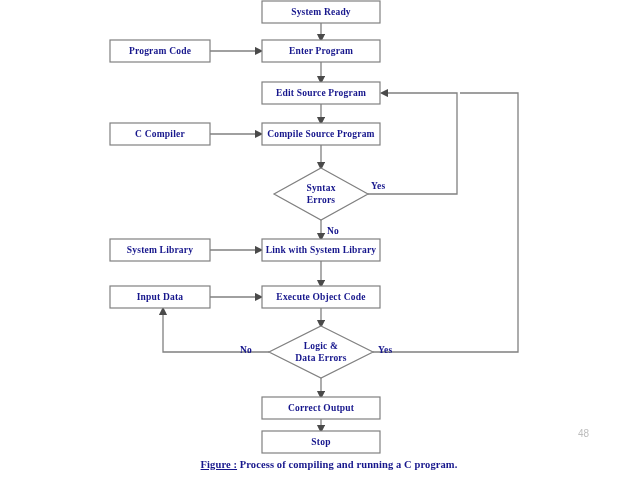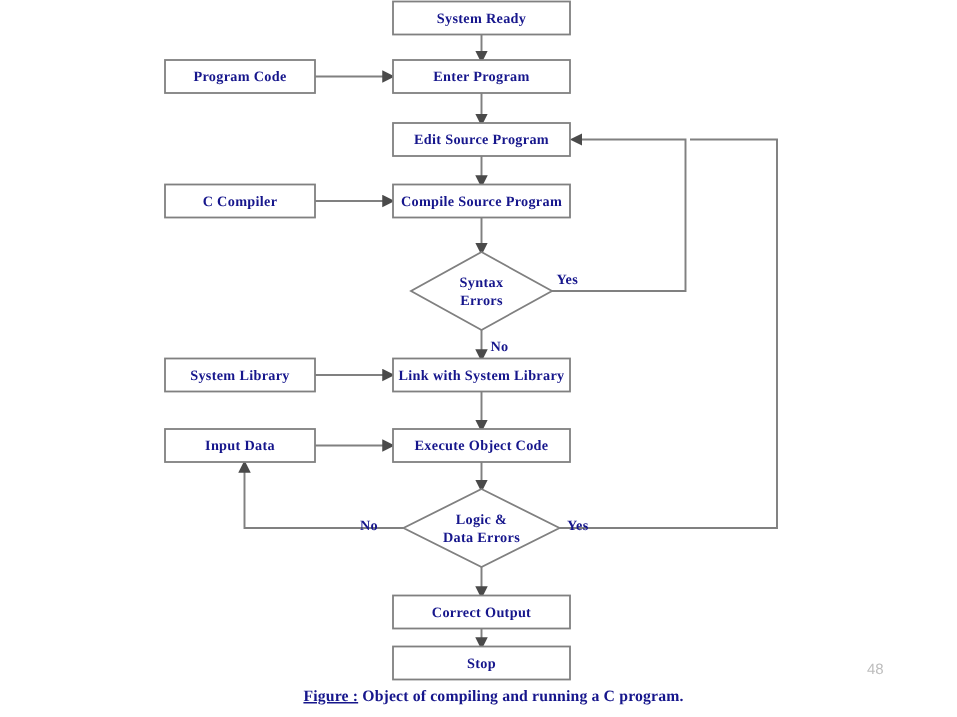--- a/index.html
+++ b/index.html
@@ -83,21 +83,20 @@
     text-decoration: underline;
     padding-left: 20px;
   }
   .pagenum {
     position: absolute;
     left: 578px;
     top: 428px;
     font-family: "Liberation Sans", sans-serif;
     font-size: 10px;
     color: #bdbdbd;
-    margin-top: 13px;
   }
 </style>
 </head>
 <body>
 
 <div id="slide">
 
   <svg id="flow" viewBox="0 0 638 478">
     <defs>
       <marker id="arrowdown" markerWidth="8" markerHeight="8" refX="3.2" refY="3.2" orient="auto" markerUnits="strokeWidth">
@@ -216,18 +215,18 @@
     </g>
 
     <g>
       <rect class="boxrect" x="262" y="431" width="118" height="22"></rect>
       <text class="boxlabel" x="321" y="443">Stop</text>
     </g>
 
   </svg>
 
   <div class="caption">
-    <span class="cap-lead">Figure :</span><span> Object of compiling and running a C program.</span>
+    <span class="cap-lead">Figure :</span><span> Process of compiling and running a C program.</span>
   </div>
 
   <div class="pagenum">48</div>
 
 </div>
 
 </body></html>

